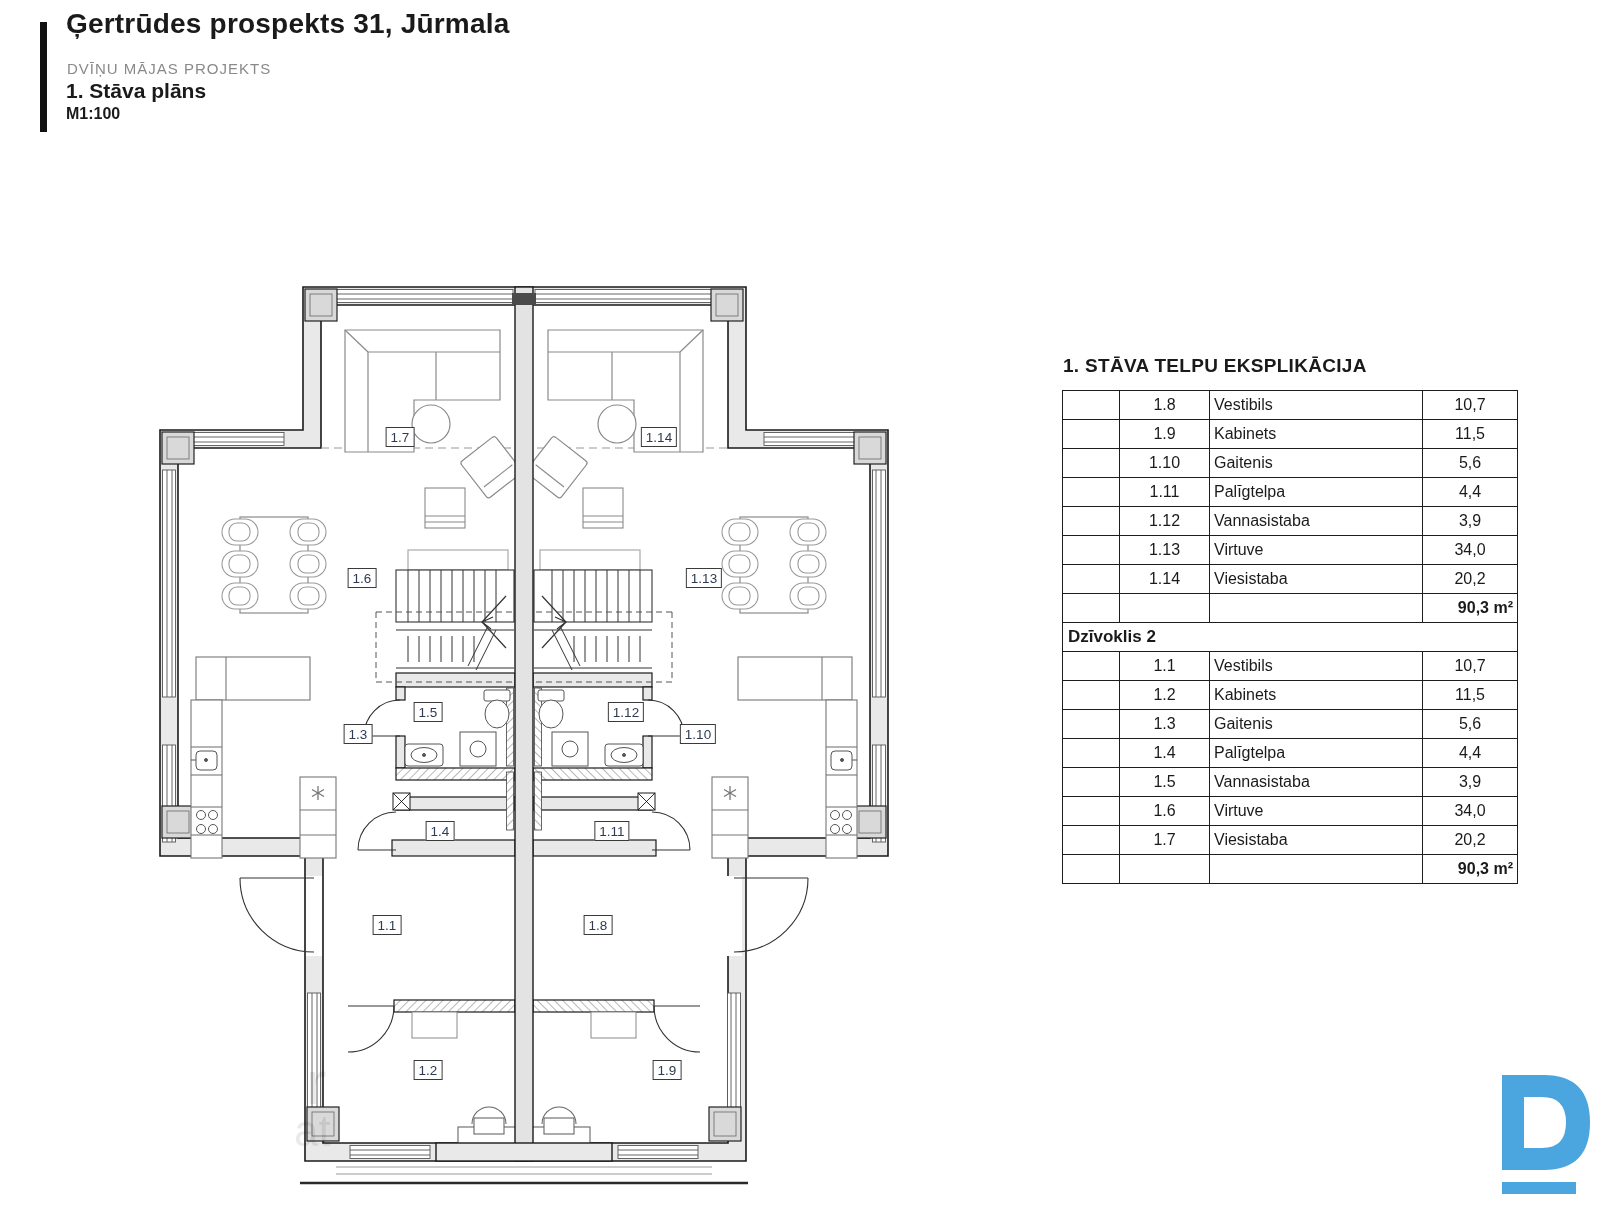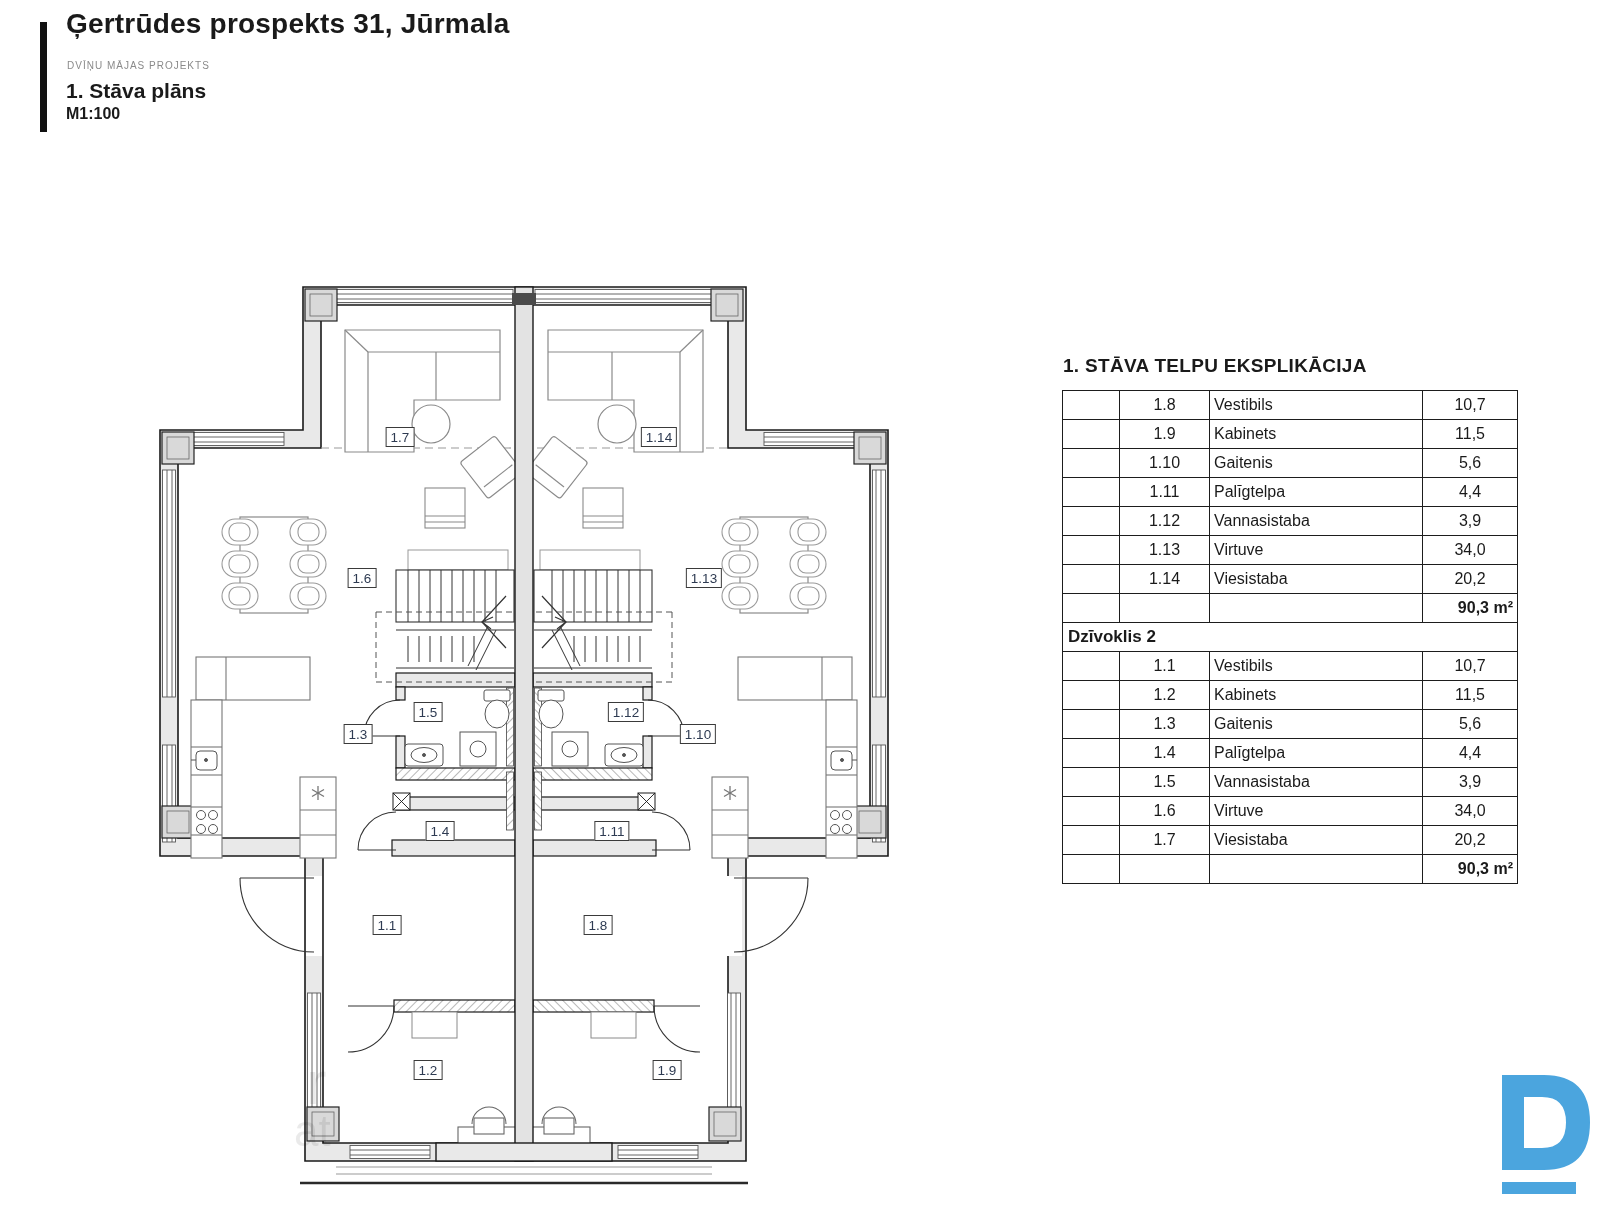--- a/index.html
+++ b/index.html
@@ -3,21 +3,21 @@
 <meta charset="utf-8">
 <style>
   html,body{margin:0;padding:0;background:#fff;}
   #page{
     position:relative;width:1600px;height:1205px;background:#ffffff;overflow:hidden;
     font-family:"Liberation Sans",sans-serif;color:#1a1a1a;
   }
   
   #title-bar{position:absolute;left:40px;top:22px;width:7px;height:110px;background:#111;}
   #doc-title{position:absolute;left:66px;top:8px;font-size:28px;font-weight:bold;letter-spacing:.2px;}
-  #doc-subtitle{position:absolute;left:67px;top:60px;font-size:10px;color:#8a8a8a;letter-spacing:1px;}
+  #doc-subtitle{position:absolute;left:67px;top:60px;font-size:15px;color:#8a8a8a;letter-spacing:1px;}
   #doc-plan{position:absolute;left:66px;top:79px;font-size:21px;font-weight:bold;}
   #doc-scale{position:absolute;left:66px;top:105px;font-size:16px;font-weight:bold;}
   
   #plan-svg{position:absolute;left:0;top:0;}
   .room-label{
     position:absolute;transform:translate(-50%,-50%);
     background:#fff;border:1px solid #3a3a3a;color:#2e3b52;
     font-size:13.5px;line-height:1;padding:2.5px 4px 2px 4px;white-space:nowrap;
   }
   

